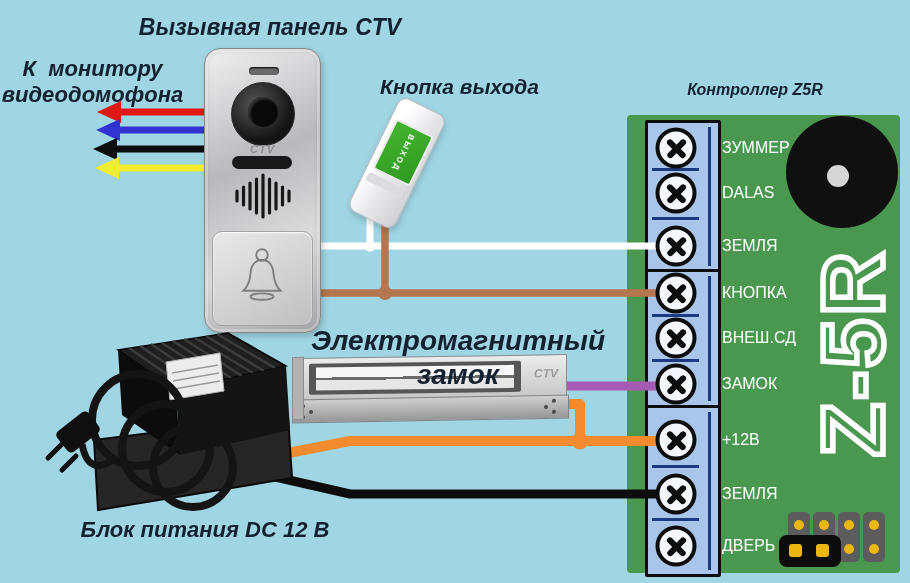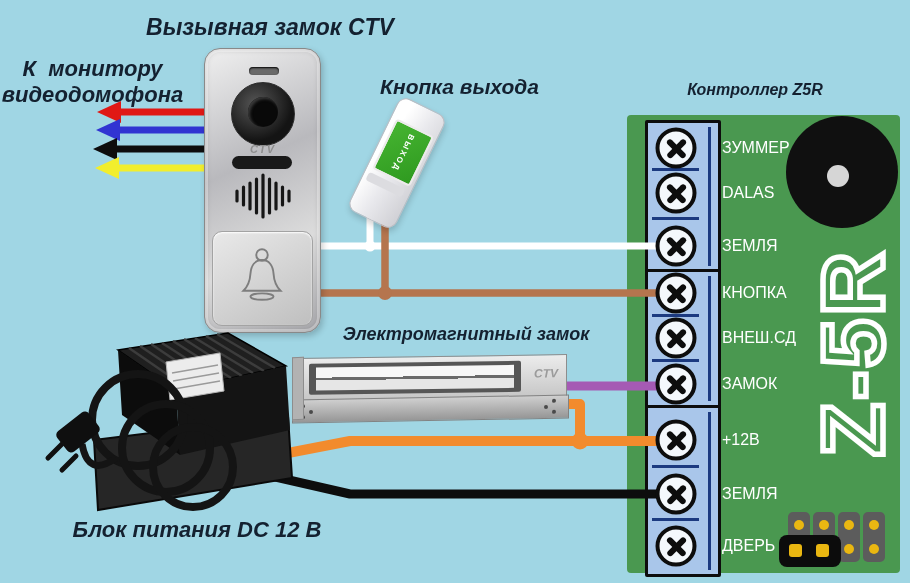--- a/index.html
+++ b/index.html
@@ -245,23 +245,23 @@
         <circle cx="155" cy="139" r="40"></circle>
       <path d="M78 130 Q50 150 44 116" stroke-width="7"></path>
     </g>
     <g>
       <rect x="-20" y="-13" width="40" height="26" rx="5" transform="translate(40,104) rotate(-38)" fill="#0f0f0f"></rect>
       <line x1="24" y1="116" x2="10" y2="130" stroke="#101010" stroke-width="5" stroke-linecap="round"></line>
       <line x1="38" y1="128" x2="24" y2="142" stroke="#101010" stroke-width="5" stroke-linecap="round"></line>
     </g>
   </svg>
 
-  <div class="cap" style="left:115px;top:14px;width:310px;font-size:23px">Вызывная замок CTV</div>
+  <div class="cap" style="left:115px;top:14px;width:310px;font-size:23px">Вызывная панель CTV</div>
   <div class="cap monitor" style="left:0;top:56px;width:185px;font-size:22px">
     <div>К  монитору</div>
     <div>видеодомофона</div>
   </div>
   <div class="cap" style="left:372px;top:74px;width:175px;font-size:21px">Кнопка выхода</div>
   <div class="cap" style="left:650px;top:80px;width:210px;font-size:16px">Контроллер Z5R</div>
-  <div class="cap" style="left:316px;top:324px;width:300px;font-size:18px">Электромагнитный замок</div>
-  <div class="cap" style="left:72px;top:517px;width:250px;font-size:22px">Блок питания DC 12 В</div>
+  <div class="cap" style="left:308px;top:324px;width:300px;font-size:28px">Электромагнитный замок</div>
+  <div class="cap" style="left:80px;top:517px;width:250px;font-size:22px">Блок питания DC 12 В</div>
 
 </div>
 
 </body></html>

